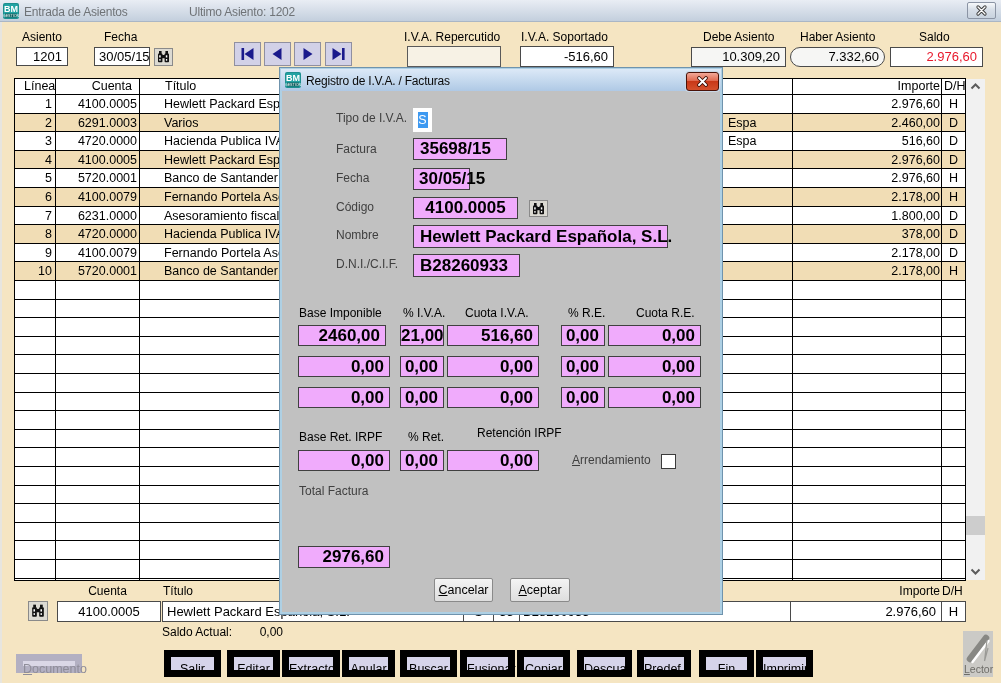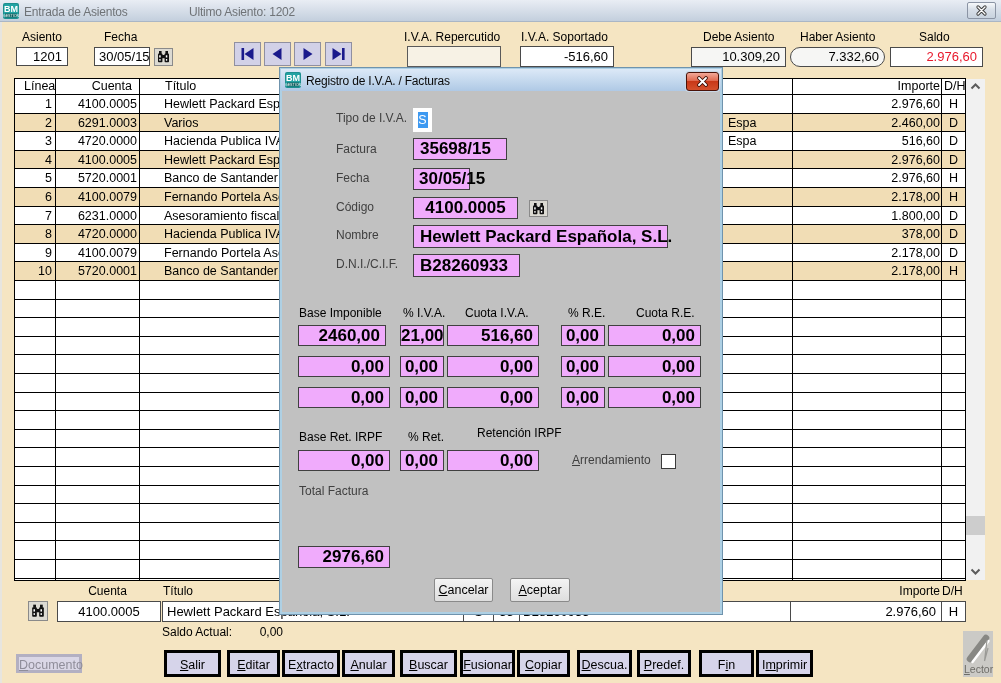--- a/index.html
+++ b/index.html
@@ -1,21 +1,21 @@
 <!DOCTYPE html>
 <html><head><meta charset="utf-8">
 <style>
 *{margin:0;padding:0;box-sizing:border-box;font-family:"Liberation Sans",sans-serif;}
 body{width:1001px;height:683px;position:relative;background:#f5e5c2;overflow:hidden;}
 .abs{position:absolute;}
 .lbl{position:absolute;font-size:12px;color:#000;white-space:nowrap;}
 .fld{position:absolute;background:#fff;border:1px solid #4a4a4a;font-size:13px;color:#000;white-space:nowrap;overflow:hidden;}
 .fr{text-align:right;padding-right:5px;}
 .navbtn{position:absolute;top:42px;width:27px;height:24px;background:#d2d1e7;border:1px solid #8f8fa0;}
-.tbtn{position:absolute;top:650px;height:27px;background:#d6d4ea;border:3px solid #000000;font-size:12.5px;color:#000;text-align:center;line-height:25px;}
+.tbtn{position:absolute;top:650px;height:27px;background:#d6d4ea;border:7px solid #000000;font-size:12.5px;color:#000;text-align:center;line-height:25px;}
 u{text-decoration:underline;}
 .trow{position:absolute;left:0;width:950px;height:18.6px;border-bottom:1px solid #000;font-size:12.5px;line-height:18.6px;}
 .trow span{position:absolute;top:0;height:100%;white-space:nowrap;}
 .c-num{left:0;width:37px;text-align:right;}
 .c-cta{left:41px;width:81px;text-align:right;}
 .c-tit{left:149px;width:560px;overflow:hidden;}
 .c-imp{left:770px;width:155px;text-align:right;}
 .c-dh{left:927px;width:23px;text-align:center;}
 .vline{position:absolute;top:0;bottom:0;width:1px;background:#000;z-index:3;}
 .dlbl{position:absolute;font-size:12px;color:#404040;white-space:nowrap;}

